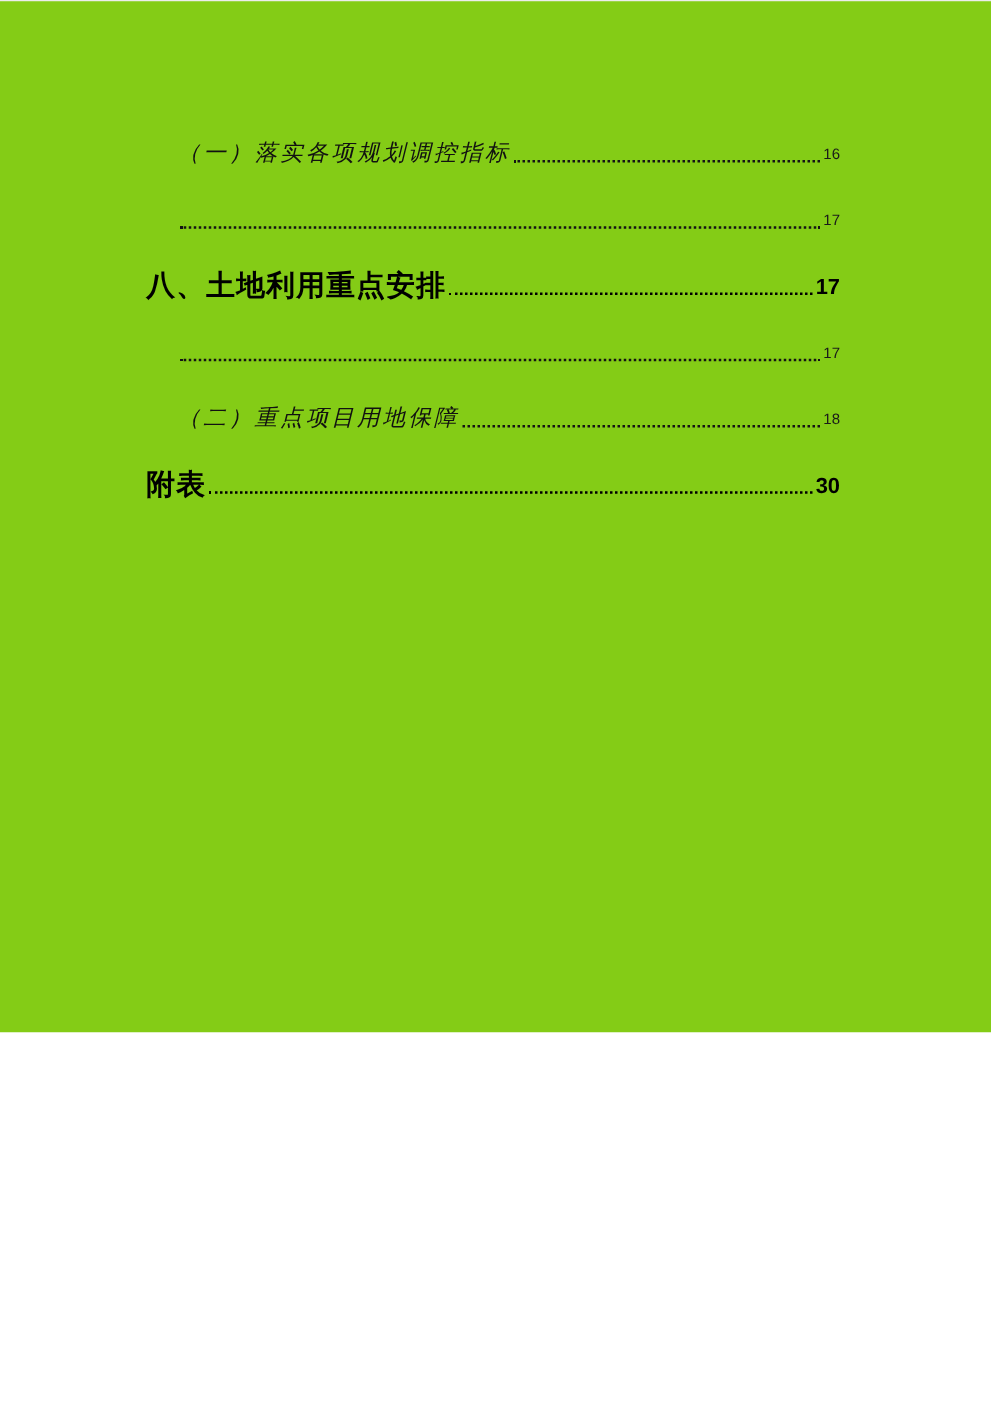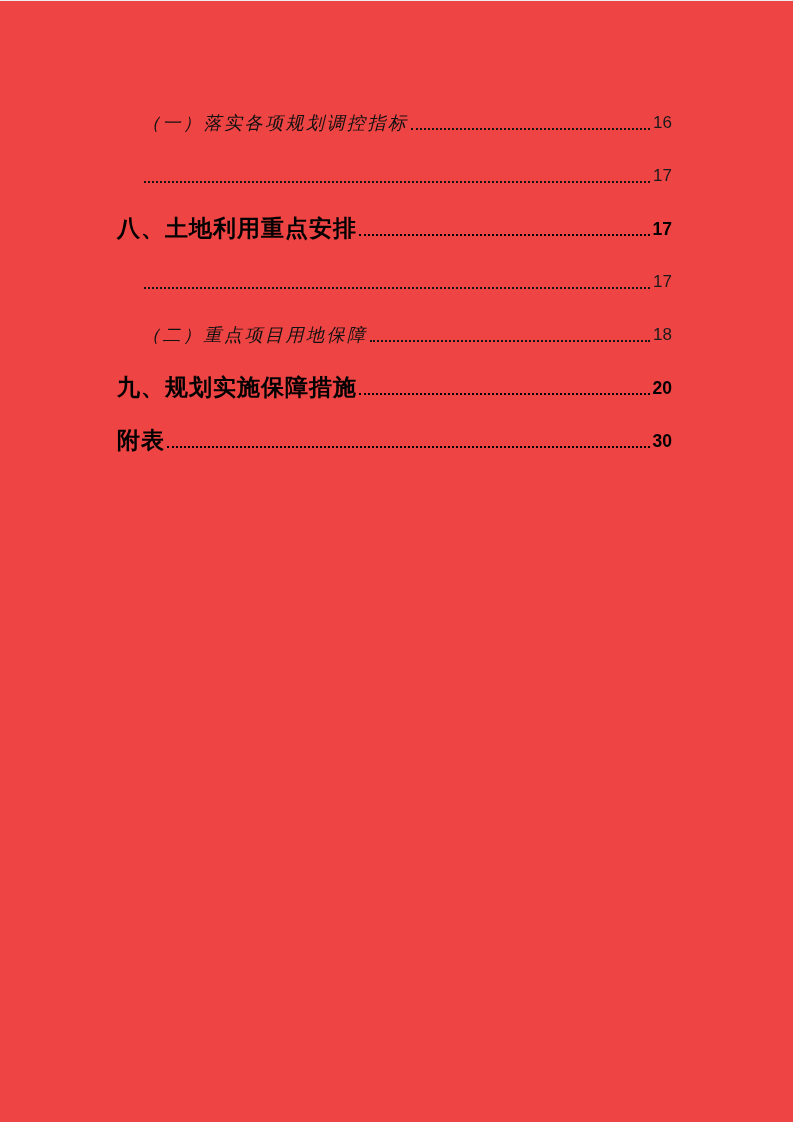--- a/index.html
+++ b/index.html
@@ -3,22 +3,22 @@
 <meta charset="utf-8">
 <style>
   html, body {
     margin: 0;
     padding: 0;
     background: #ffffff;
   }
   .page {
     position: relative;
     width: 793px;
-    height: 1122px;
-    background: #ef4444;
+    height: 826px;
+    background: #84cc16;
     color: #000000;
     overflow: hidden;
     box-sizing: border-box;
     border-top: 1px solid #ececec;
   }
   .toc {
     padding: 110px 121px 0 117px;
   }
   .toc-entry {
     display: flex;
@@ -55,21 +55,21 @@
     min-width: 20px;
   }
   .toc-entry.main .toc-leader {
     border-bottom-width: 2.5px;
     border-bottom-color: #000000;
     margin-bottom: 5px;
   }
   .toc-page {
     flex: 0 0 auto;
     font-family: "Liberation Sans", "DejaVu Sans", sans-serif;
-    font-size: 17px;
+    font-size: 12px;
     color: #1a1a1a;
   }
   .toc-entry.main .toc-page {
     font-weight: bold;
     font-size: 17.5px;
     color: #000000;
   }
   .footer {
     position: absolute;
     top: 1036px;
@@ -106,23 +106,18 @@
       <div class="toc-entry sub">
         <span class="toc-leader"></span>
         <span class="toc-page">17</span>
       </div>
       <div class="toc-entry sub">
         <span class="toc-title">（二）重点项目用地保障</span>
         <span class="toc-leader"></span>
         <span class="toc-page">18</span>
       </div>
       <div class="toc-entry main">
-        <span class="toc-title">九、规划实施保障措施</span>
-        <span class="toc-leader"></span>
-        <span class="toc-page">20</span>
-      </div>
-      <div class="toc-entry main">
         <span class="toc-title">附表</span>
         <span class="toc-leader"></span>
         <span class="toc-page">30</span>
       </div>
     </nav>
 </div>
 
 </body></html>

